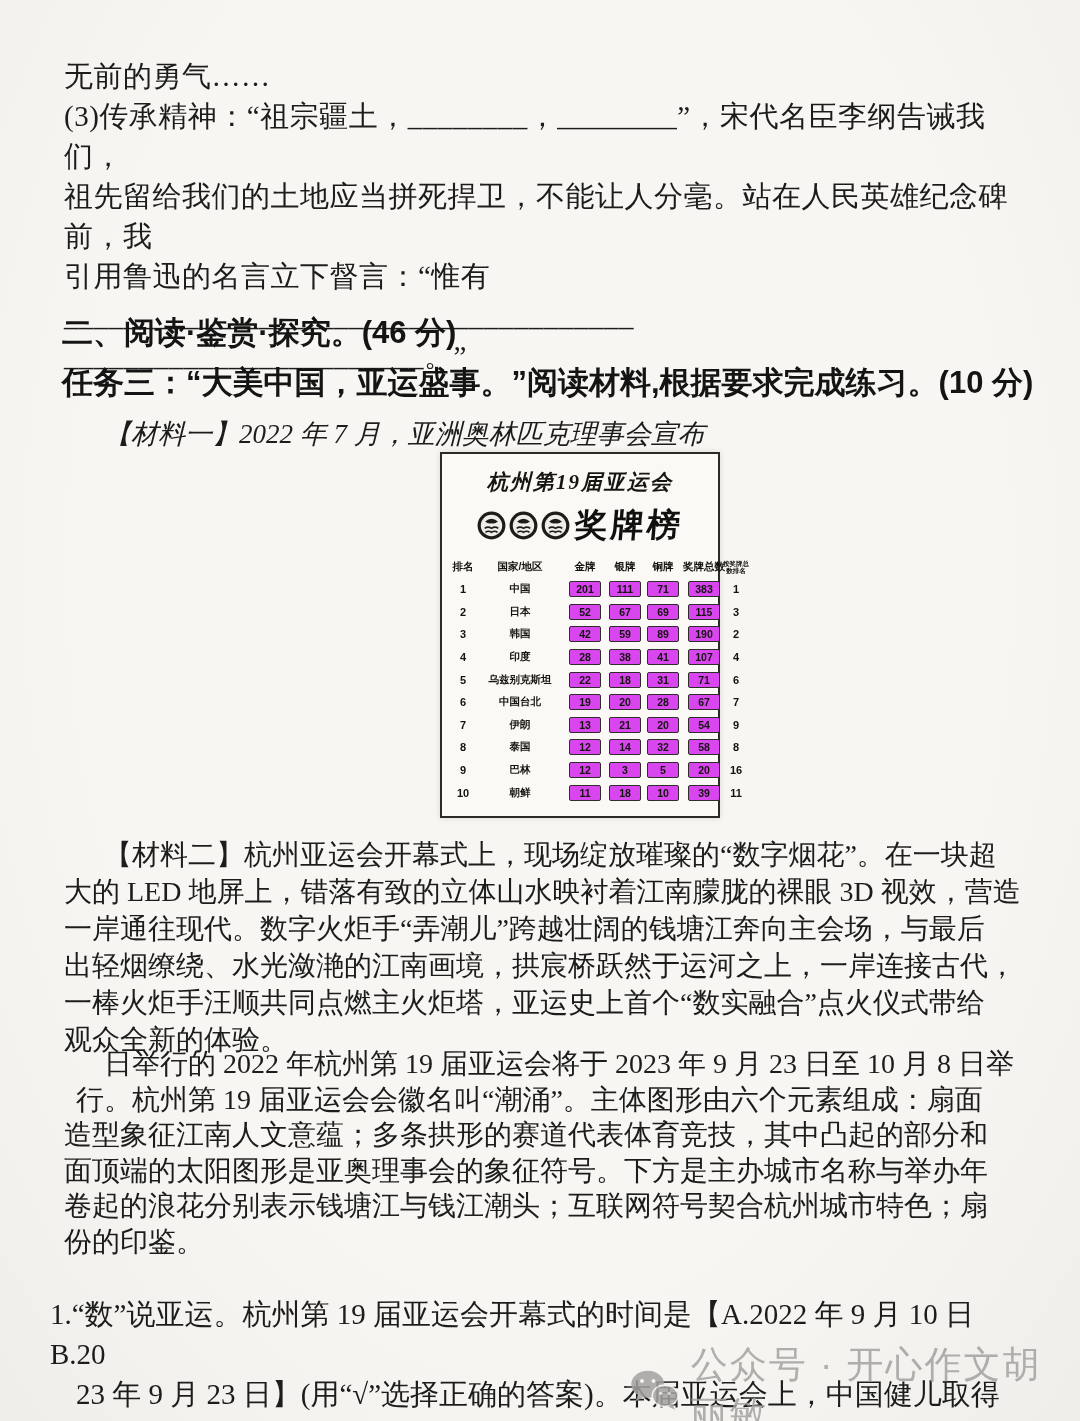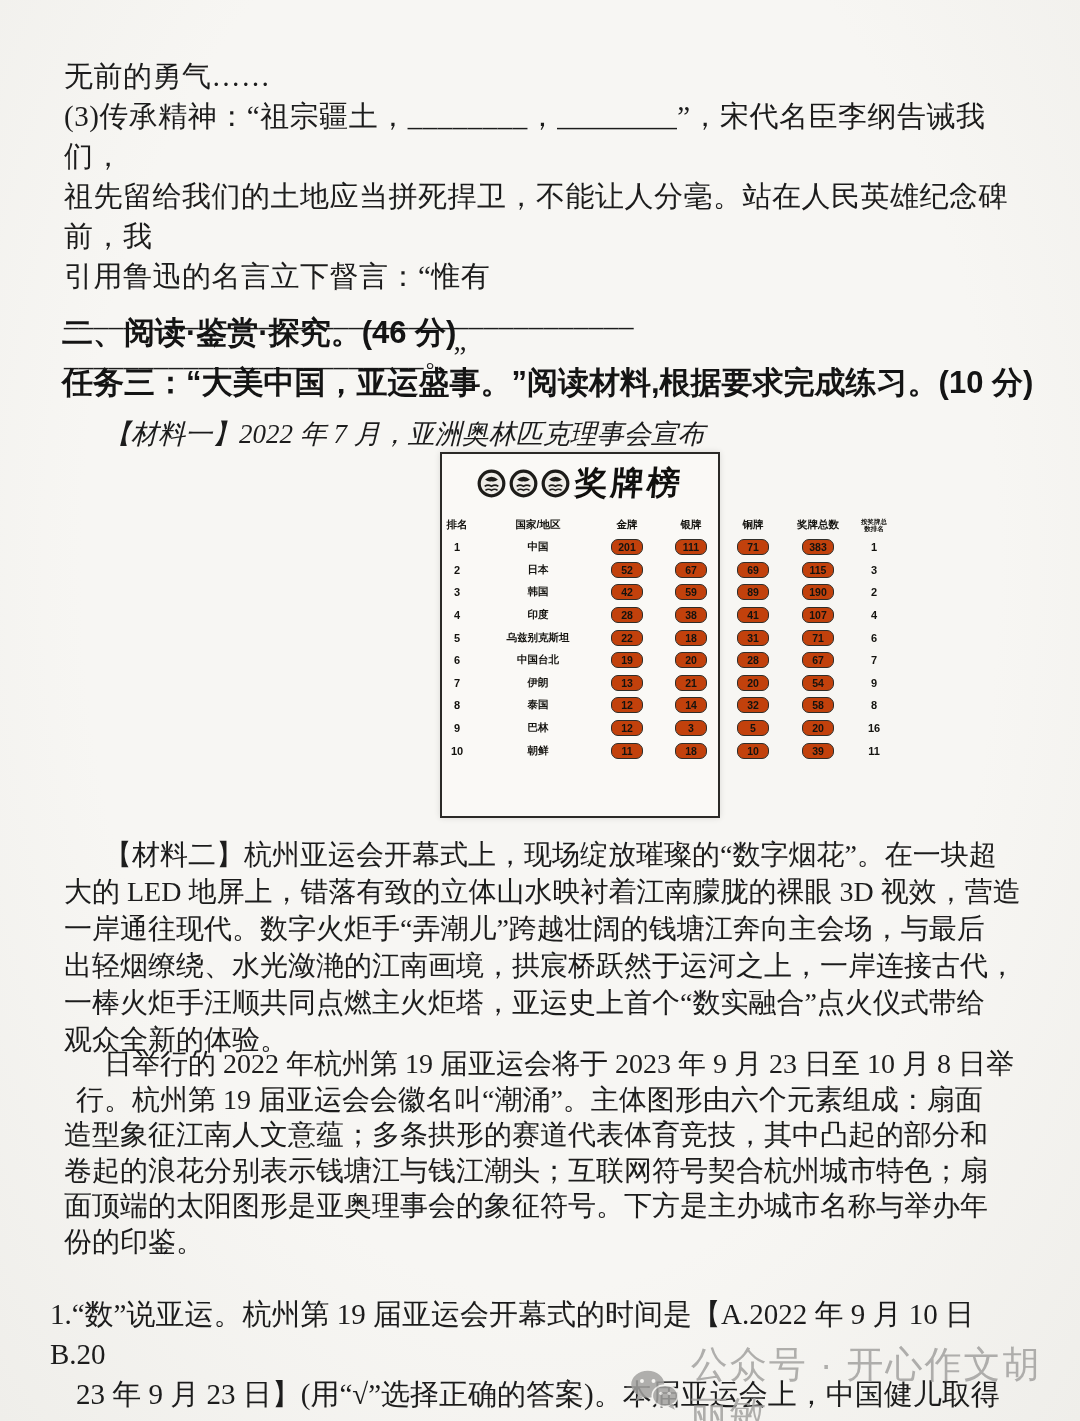--- a/index.html
+++ b/index.html
@@ -26,26 +26,26 @@
     border:2.5px solid #2b2a27;background:#faf9f6;
     font-family:"Liberation Sans", sans-serif;
     box-shadow:0 0 6px rgba(0,0,0,.12);
   }
   .t-title{font-family:"Liberation Serif",serif;font-style:italic;font-weight:bold;
     font-size:21px;letter-spacing:2px;text-align:center;margin-top:14px;color:#161512;}
   .t-subrow{display:flex;justify-content:center;align-items:center;gap:5px;margin:7px 0 12px;}
   .t-sub{font-weight:900;font-size:33px;letter-spacing:3px;transform:skewX(-5deg);color:#11100e;}
   .medal-icons{display:flex;gap:3px;}
   .mhead,.mrow{display:grid;grid-template-columns:26px 88px 42px 38px 38px 44px 20px;
-    align-items:center;justify-items:center;padding:0 2px;gap:24px;}
+    align-items:center;justify-items:center;padding:0 8px;}
   .mhead{font-size:10.5px;font-weight:bold;margin-bottom:4px;color:#14130f;}
   .mhead .mini{font-size:6.5px;line-height:7px;word-break:break-all;width:27px;text-align:center;}
   .mrow{height:22.6px;font-size:11px;font-weight:bold;color:#14130f;}
   .pill{display:inline-block;box-sizing:border-box;min-width:32px;padding:1px 3px;
-    border:1.6px solid #2e2d29;border-radius:7px;background:#c2410c;
+    border:1.6px solid #2e2d29;border-radius:2px;background:#d946ef;
     font-weight:bold;font-size:10.5px;text-align:center;line-height:12px;}
   .region{font-size:10.5px;}
   
   #material2{top:836px;left:64px;width:962px;font-size:28px;line-height:37px;}
   #material3{top:1046px;left:64px;width:962px;font-size:28px;line-height:35.6px;}
   #material2 .line:first-child,#material3 .line:first-child{text-indent:40px;}
   #material3 .line:nth-child(2){text-indent:12px;}
   
   #question1{top:1294px;left:50px;width:975px;font-size:29px;line-height:40px;}
   #question1 .line:not(:first-child){padding-left:26px;}
@@ -67,20 +67,21 @@
       <div class="line">________________________。”</div>
     </div>
 
   <div id="section-heading" class="abs heading">二、阅读·鉴赏·探究。(46 分)</div>
 
   <div id="task-heading" class="abs heading">任务三：“大美中国，亚运盛事。”阅读材料,根据要求完成练习。(10 分)</div>
 
   <div id="material1" class="abs">【材料一】2022 年 7 月，亚洲奥林匹克理事会宣布</div>
 
   <div id="medal-table" class="abs">
+    <div class="t-title">杭州第19届亚运会</div>
     <div class="t-subrow">
       <span class="medal-icons">
         <svg width="29" height="29" viewBox="0 0 36 36">
           <circle cx="18" cy="18" r="15.3" fill="#efede8" stroke="#1d1c19" stroke-width="4"></circle>
           <path d="M10 13 q8 -6.5 16 0 q-4 3.5 -8 2.2 q-4 1.3 -8 -2.2z" fill="#1d1c19"></path>
           <path d="M9.5 21.5 q4.2 -3 8.5 0 q4.3 -3 8.5 0" stroke="#1d1c19" stroke-width="2" fill="none"></path>
           <path d="M10.5 26.5 q3.7 -2.6 7.5 0 q3.8 -2.6 7.5 0" stroke="#1d1c19" stroke-width="2" fill="none"></path>
         </svg>
         <svg width="29" height="29" viewBox="0 0 36 36">
           <circle cx="18" cy="18" r="15.3" fill="#efede8" stroke="#1d1c19" stroke-width="4"></circle>
@@ -206,22 +207,22 @@
       <div class="line">一岸通往现代。数字火炬手“弄潮儿”跨越壮阔的钱塘江奔向主会场，与最后</div>
       <div class="line">出轻烟缭绕、水光潋滟的江南画境，拱宸桥跃然于运河之上，一岸连接古代，</div>
       <div class="line">一棒火炬手汪顺共同点燃主火炬塔，亚运史上首个“数实融合”点火仪式带给</div>
       <div class="line">观众全新的体验。</div>
     </div>
 
   <div id="material3" class="abs">
       <div class="line">日举行的 2022 年杭州第 19 届亚运会将于 2023 年 9 月 23 日至 10 月 8 日举</div>
       <div class="line">行。杭州第 19 届亚运会会徽名叫“潮涌”。主体图形由六个元素组成：扇面</div>
       <div class="line">造型象征江南人文意蕴；多条拱形的赛道代表体育竞技，其中凸起的部分和</div>
+      <div class="line">面顶端的太阳图形是亚奥理事会的象征符号。下方是主办城市名称与举办年</div>
       <div class="line">卷起的浪花分别表示钱塘江与钱江潮头；互联网符号契合杭州城市特色；扇</div>
-      <div class="line">面顶端的太阳图形是亚奥理事会的象征符号。下方是主办城市名称与举办年</div>
       <div class="line">份的印鉴。</div>
     </div>
 
   <div id="question1" class="abs">
       <div class="line">1.“数”说亚运。杭州第 19 届亚运会开幕式的时间是【A.2022 年 9 月 10 日  B.20</div>
       <div class="line">23 年 9 月 23 日】(用“√”选择正确的答案)。本届亚运会上，中国健儿取得了</div>
     </div>
 
   <div id="watermark" class="abs">
     <svg width="58" height="48" viewBox="0 0 64 52">

